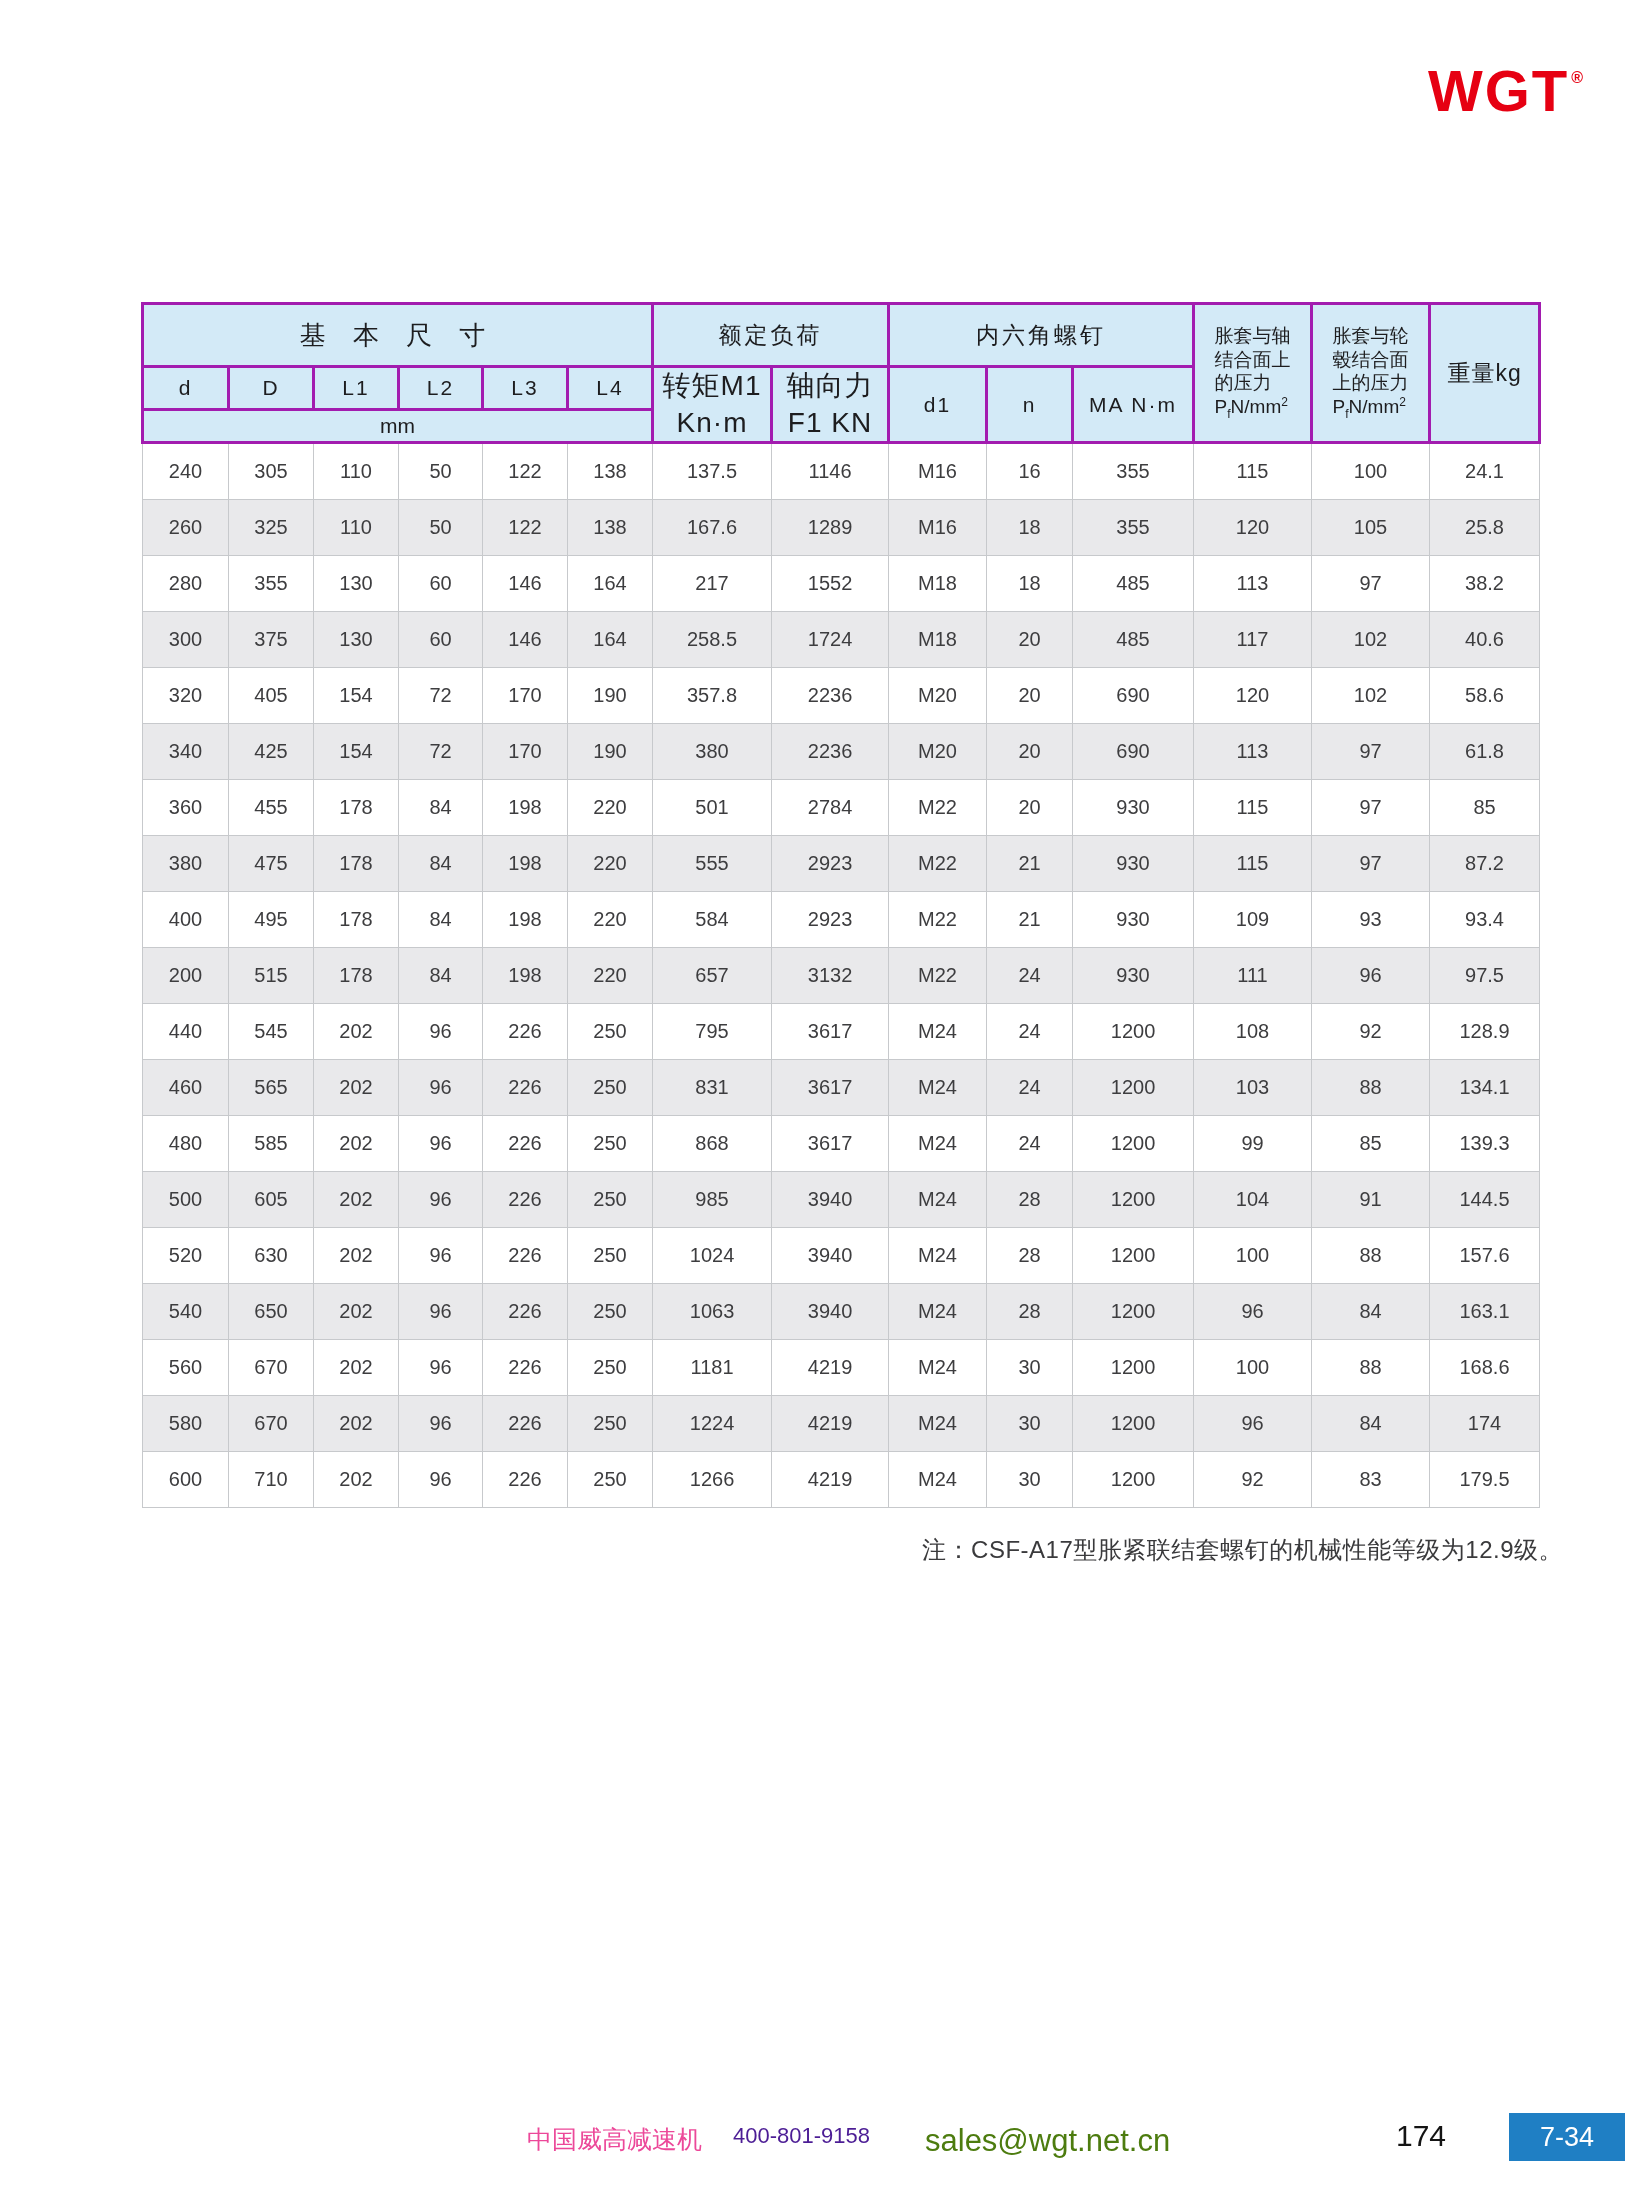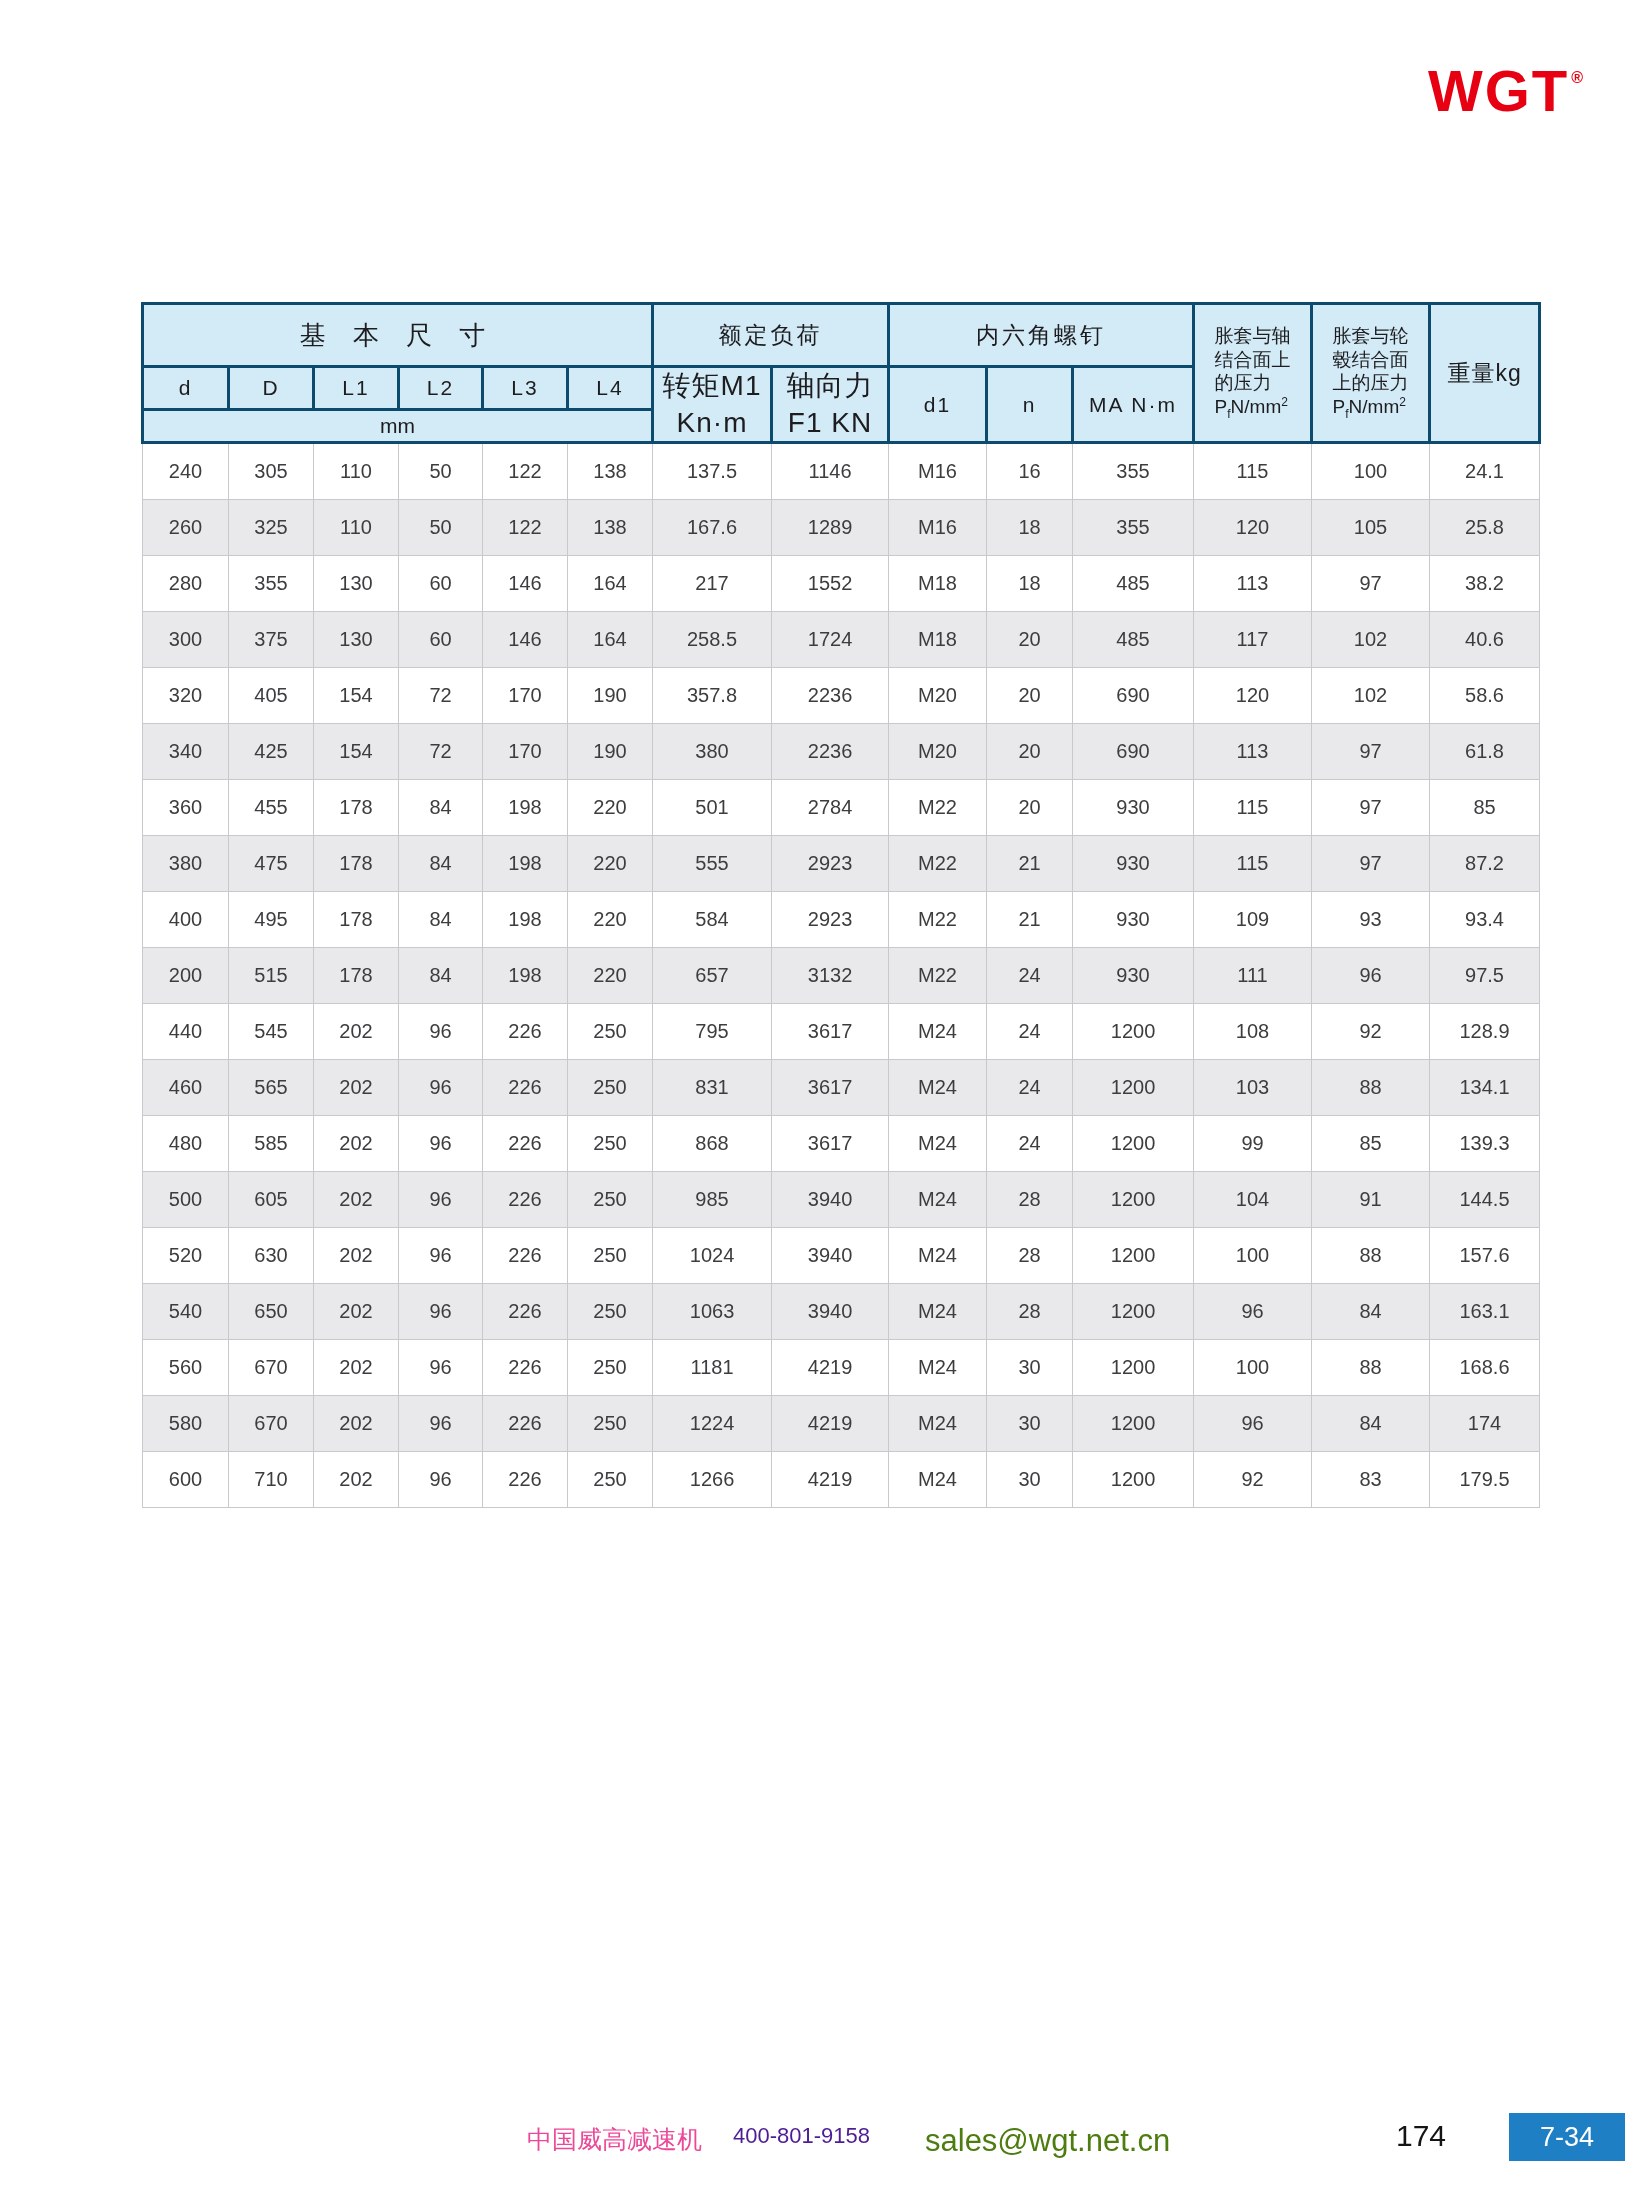--- a/index.html
+++ b/index.html
@@ -53,21 +53,21 @@
   table.spec {
     position:absolute;
     top:302px;
     left:141px;
     width:1397px;
     border-collapse:collapse;
     table-layout:fixed;
   }
   table.spec thead th {
     background:#d3eaf7;
-    border:3px solid #0c4a6e;
+    border:3px solid #a21caf;
     font-weight:normal;
     color:#1d1d1f;
     text-align:center;
     vertical-align:middle;
     padding:0;
   }
   .row-group th { height:60px; }
   .row-sub th   { height:40px; font-size:21px; letter-spacing:2px; }
   .row-unit th  { height:30px; font-size:21px; }
   th.h-basic { font-size:26px; letter-spacing:10px; }
@@ -493,20 +493,21 @@
           <td>M24</td>
           <td>30</td>
           <td>1200</td>
           <td>92</td>
           <td>83</td>
           <td>179.5</td>
         </tr>
       </tbody>
   </table>
 
+  <div class="note">注：CSF-A17型胀紧联结套螺钉的机械性能等级为12.9级。</div>
 
   <div class="footer-company">中国威高减速机</div>
   <div class="footer-phone">400-801-9158</div>
   <div class="footer-email">sales@wgt.net.cn</div>
   <div class="footer-page">174</div>
   <div class="footer-section">7-34</div>
 
 </div>
 
 </body></html>

